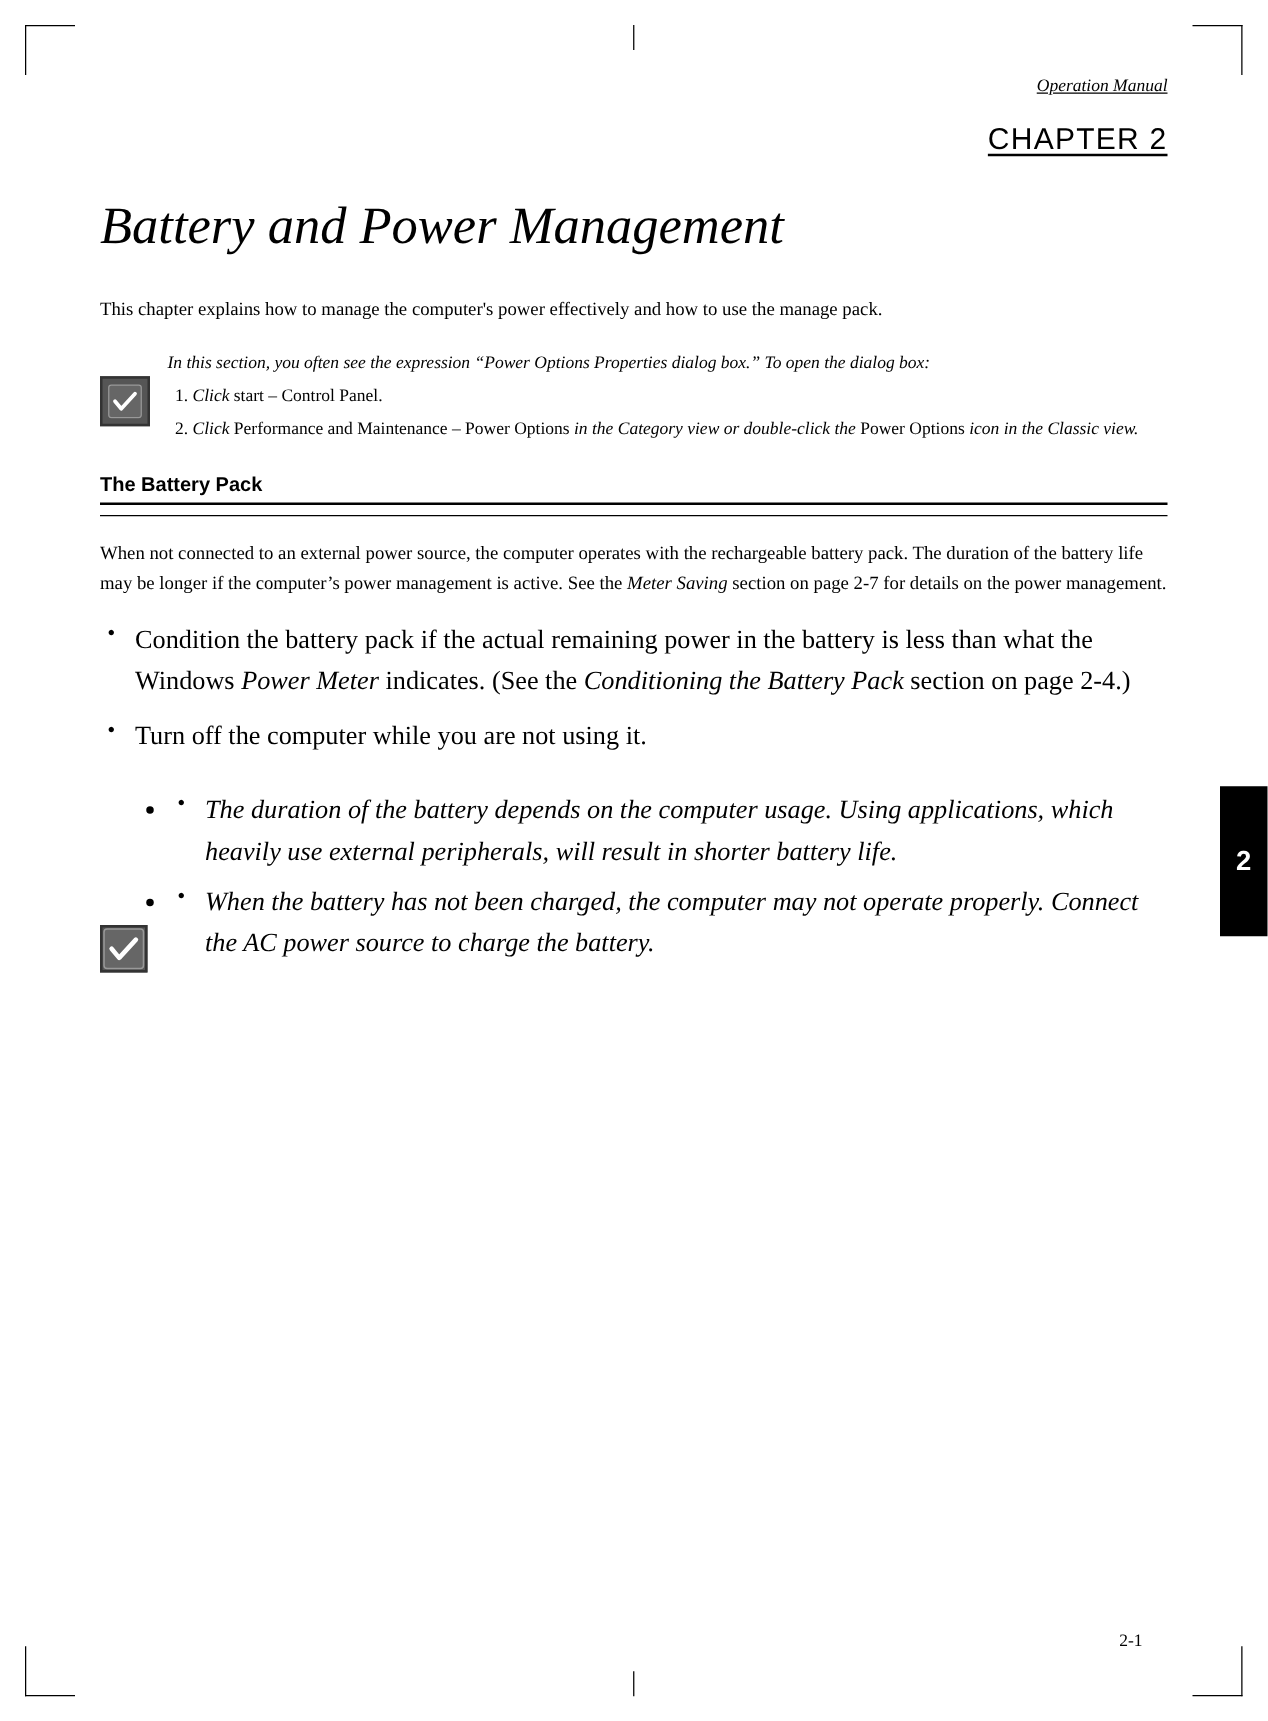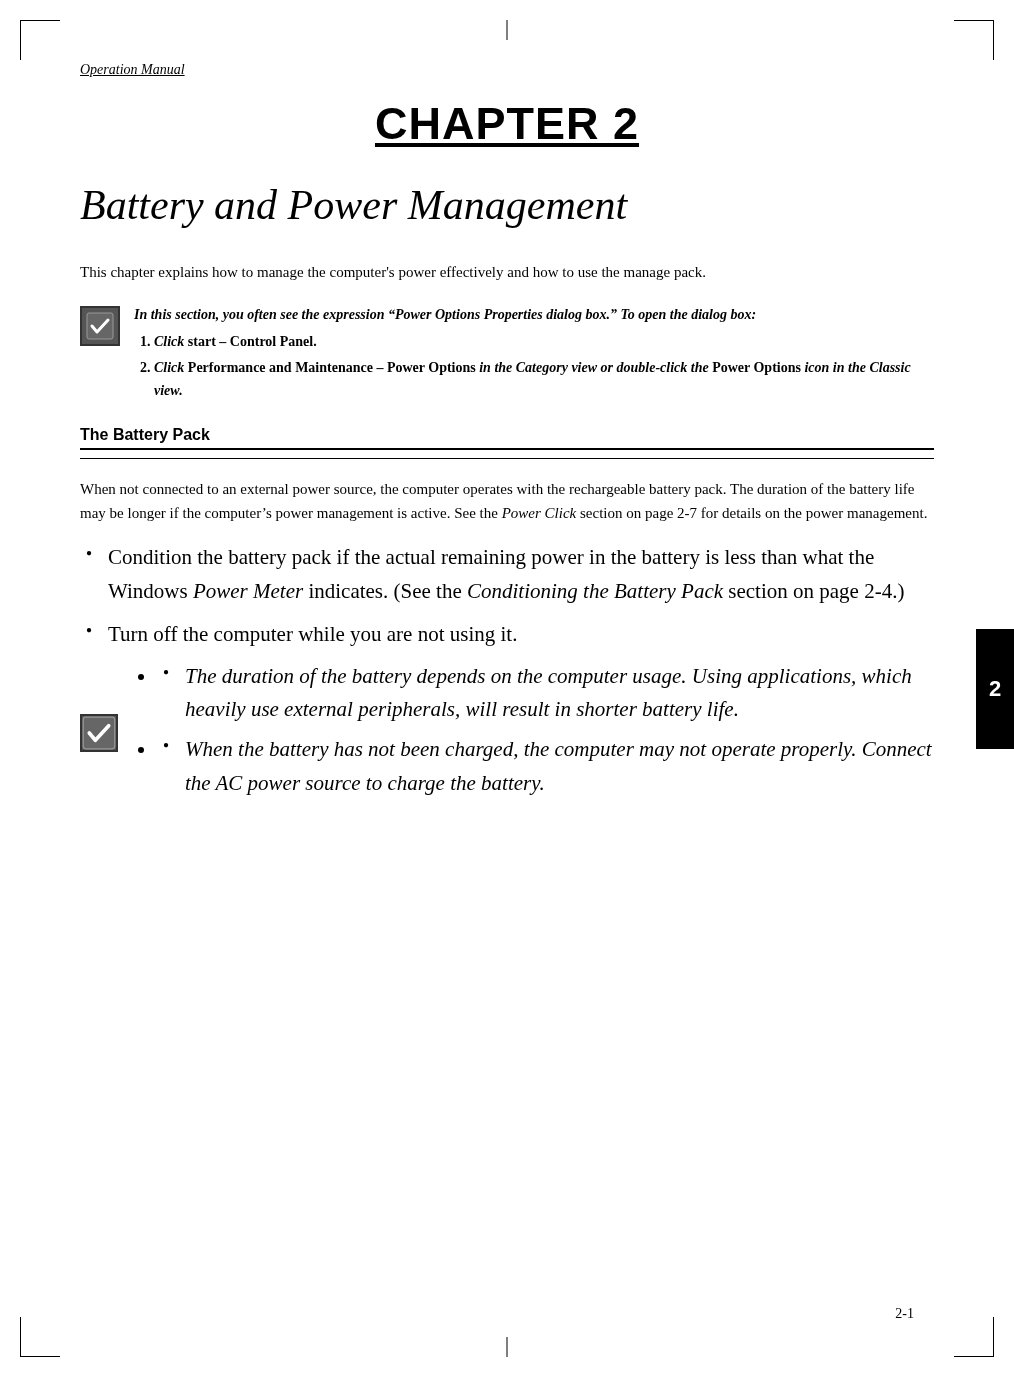--- a/index.html
+++ b/index.html
@@ -58,35 +58,35 @@
       align-items: center;
       justify-content: center;
       font-family: Arial, sans-serif;
       font-size: 22px;
       font-weight: bold;
       height: 120px;
     }
 
     
     .header {
-      text-align: left;
+      text-align: right;
       margin-bottom: 20px;
     }
     .header-title {
       font-style: italic;
       font-size: 14px;
       text-decoration: underline;
     }
 
     
     .chapter-heading {
-      text-align: center;
+      text-align: right;
       font-family: Arial, Helvetica, sans-serif;
-      font-size: 45px;
-      font-weight: 700;
+      font-size: 24px;
+      font-weight: 400;
       letter-spacing: 1px;
       margin-bottom: 30px;
       text-decoration: underline;
       text-underline-offset: 4px;
     }
 
     
     .section-title {
       font-family: "Times New Roman", Times, serif;
       font-style: italic;
@@ -99,24 +99,23 @@
     
     .intro-para {
       font-size: 15px;
       line-height: 1.6;
       margin-bottom: 20px;
     }
 
     
     .note-box {
       display: flex;
-      align-items: flex-start;
+      align-items: center;
       margin-bottom: 20px;
       gap: 14px;
-      font-weight: bold;
     }
 
     .note-icon {
       flex-shrink: 0;
       width: 40px;
       height: 40px;
       background: #555;
       border: 2px solid #333;
       display: flex;
       align-items: center;
@@ -191,23 +190,23 @@
       content: "●";
       position: absolute;
       left: 6px;
       font-size: 10px;
       top: 4px;
     }
 
     
     .nested-note {
       display: flex;
-      align-items: center;
-      gap: 21px;
-      margin-top: 8px;
+      align-items: flex-end;
+      gap: 0;
+      margin-top: 26px;
       margin-left: -28px;
     }
 
     .nested-note-icon {
       flex-shrink: 0;
       width: 38px;
       height: 38px;
       background: #555;
       border: 2px solid #333;
       display: flex;
@@ -283,21 +282,21 @@
         <li><em>Click</em> start – Control Panel.</li>
         <li><em>Click</em> Performance and Maintenance – Power Options <em>in the Category view or double-click the</em> Power Options <em>icon in the Classic view.</em></li>
       </ol>
     </div>
   </div>
 
   <div class="subsection-heading">The Battery Pack</div>
   <hr class="subsection-rule">
 
   <p class="body-para">
-    When not connected to an external power source, the computer operates with the rechargeable battery pack. The duration of the battery life may be longer if the computer’s power management is active. See the <em>Power Click</em> section on page 2-7 for details on the power management.
+    When not connected to an external power source, the computer operates with the rechargeable battery pack. The duration of the battery life may be longer if the computer’s power management is active. See the <em>Meter Saving</em> section on page 2-7 for details on the power management.
   </p>
 
 
   <ul class="bullet-list">
     <li>
       Condition the battery pack if the actual remaining power in the battery is less than what the Windows <em>Power Meter</em> indicates. (See the <em>Conditioning the Battery Pack</em> section on page 2-4.)
     </li>
     <li>
       Turn off the computer while you are not using it.
 

